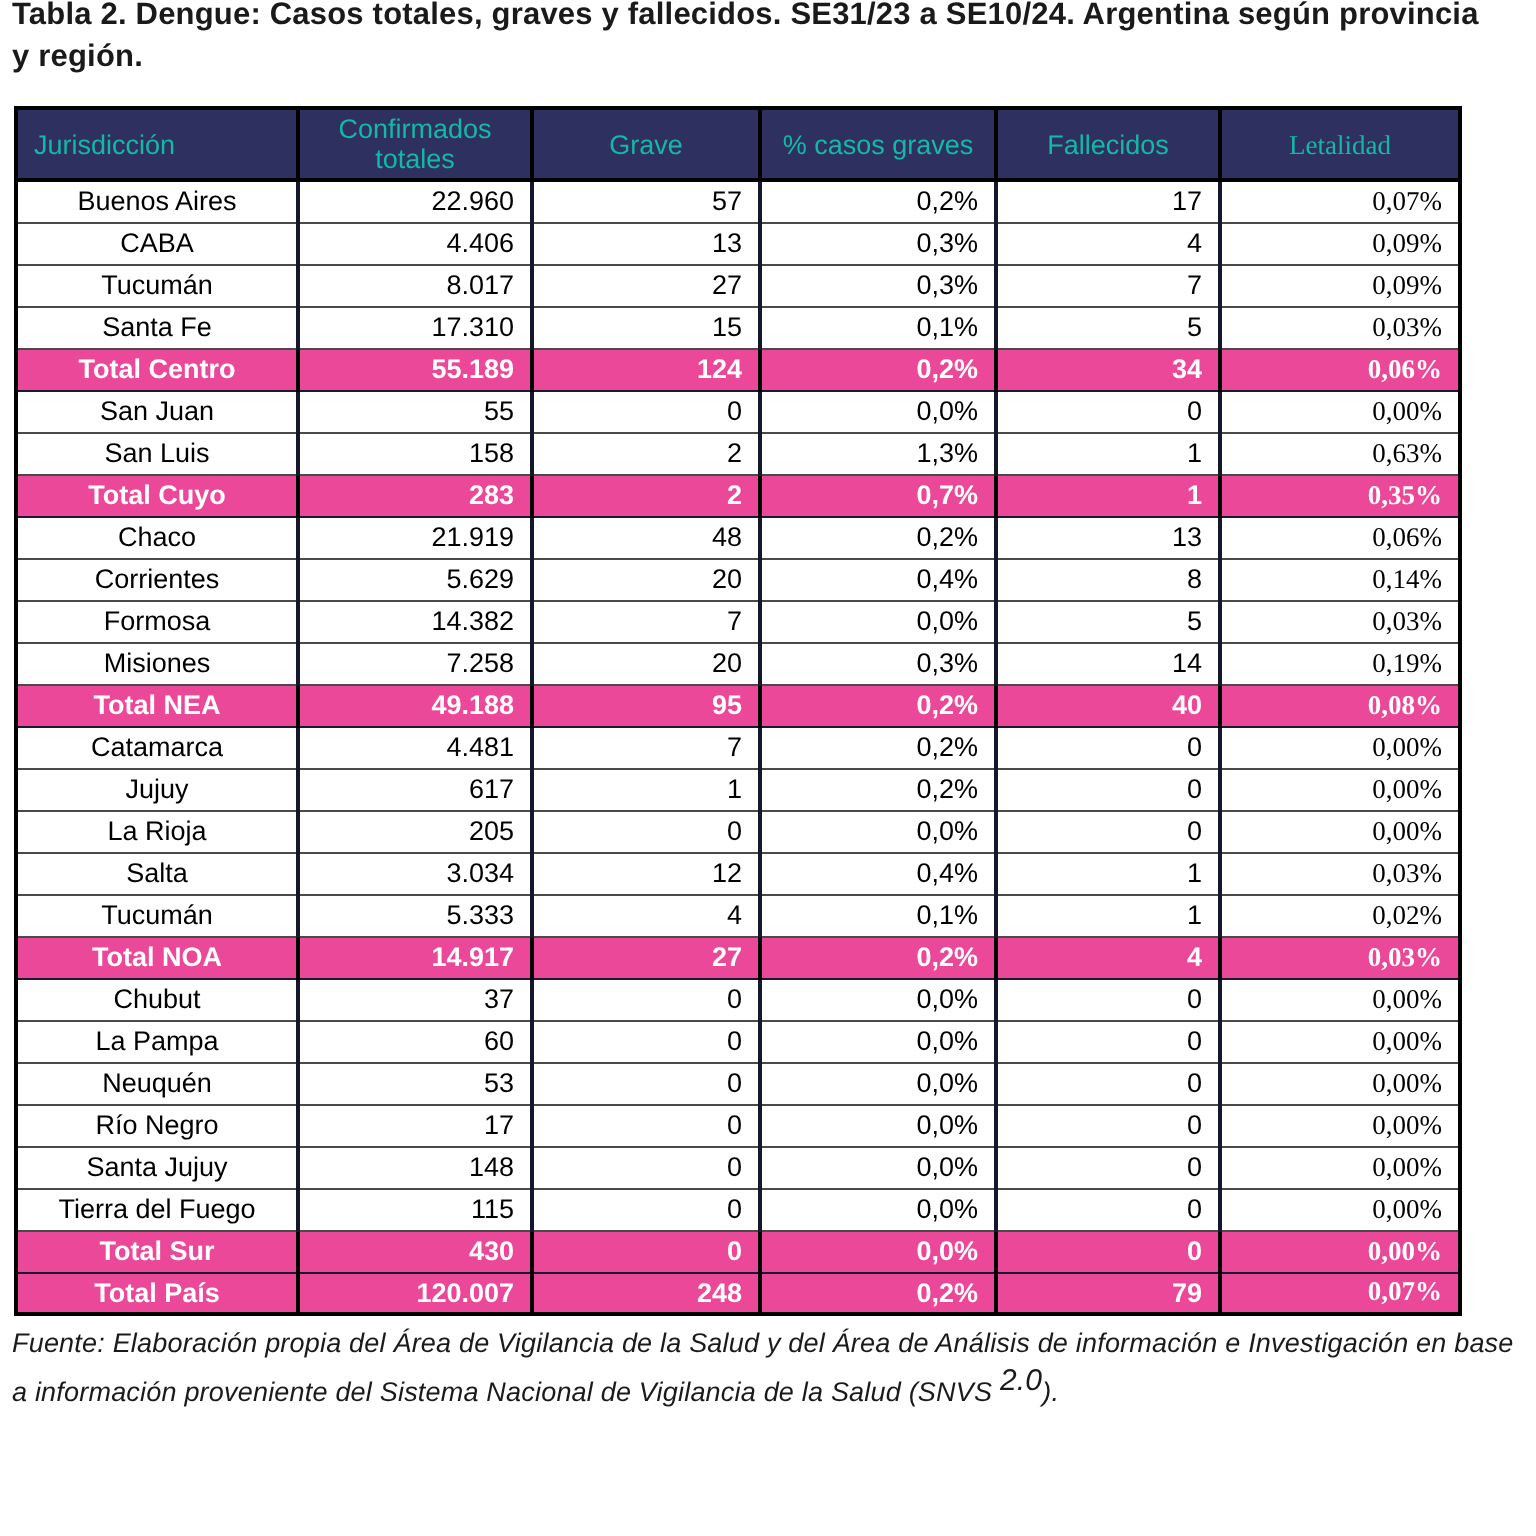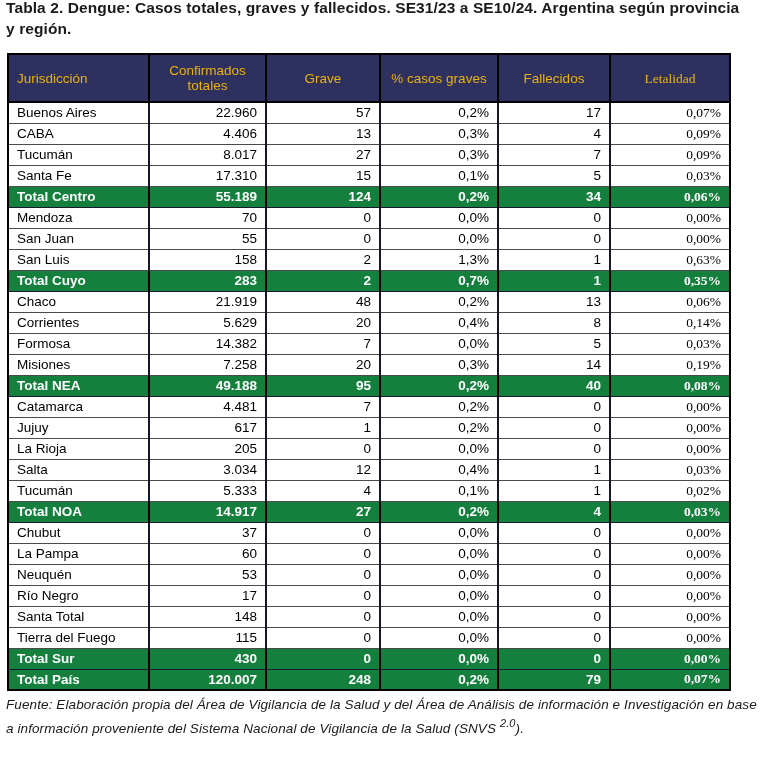--- a/index.html
+++ b/index.html
@@ -32,62 +32,62 @@
   table.dengue th, table.dengue td {
     border-right: 2px solid #14172e;
     border-bottom: 1px solid #4a4a4a;
     overflow: hidden;
     white-space: nowrap;
   }
   table.dengue th:last-child, table.dengue td:last-child { border-right: none; font-family: Liberation Serif, serif; }
 
   table.dengue thead th {
     background: #2e3160;
-    color: #eab308;
+    color: #14b8a6;
     font-weight: 400;
     font-size: 13.5px;
-    height: 48px;
+    height: 36px;
     text-align: center;
     vertical-align: middle;
     white-space: pre-line;
     line-height: 15px;
     border-bottom: 2px solid #000000;
     border-right: 2px solid #000000;
   }
   table.dengue thead th.h-label { text-align: left; padding-left: 8px; }
 
   table.dengue td {
     height: 21px;
     font-size: 13.5px;
     color: #000000;
     vertical-align: middle;
     padding: 0 8px;
   }
-  td.c-label { text-align: left; }
+  td.c-label { text-align: center; }
   td.c-num   { text-align: right; }
 
   tr.total td {
-    background: #15803d;
+    background: #ec4899;
     color: #ffffff;
     font-weight: bold;
     border-right: 2px solid #000000;
     border-bottom: 1px solid #1a1a2e;
   }
   tr.total td:last-child { border-right: none; }
 
   .source {
     font-style: italic;
     font-size: 13.5px;
     line-height: 19px;
     color: #1a1a1a;
     padding: 4px 10px 0 6px;
     letter-spacing: 0.1px;
   }
   .source sup {
-    font-size: 11px;
+    font-size: 15px;
     font-style: italic;
   }
 </style>
 </head>
 <body>
 
 <div class="page">
 
   <div class="doc-title">Tabla 2. Dengue: Casos totales, graves y fallecidos. SE31/23 a SE10/24. Argentina según provincia
 y región.</div>
@@ -147,28 +147,20 @@
     </tr>
         <tr class="total">
       <td class="c-label">Total Centro</td>
       <td class="c-num">55.189</td>
       <td class="c-num">124</td>
       <td class="c-num">0,2%</td>
       <td class="c-num">34</td>
       <td class="c-num">0,06%</td>
     </tr>
         <tr>
-      <td class="c-label">Mendoza</td>
-      <td class="c-num">70</td>
-      <td class="c-num">0</td>
-      <td class="c-num">0,0%</td>
-      <td class="c-num">0</td>
-      <td class="c-num">0,00%</td>
-    </tr>
-        <tr>
       <td class="c-label">San Juan</td>
       <td class="c-num">55</td>
       <td class="c-num">0</td>
       <td class="c-num">0,0%</td>
       <td class="c-num">0</td>
       <td class="c-num">0,00%</td>
     </tr>
         <tr>
       <td class="c-label">San Luis</td>
       <td class="c-num">158</td>
@@ -299,21 +291,21 @@
     </tr>
         <tr>
       <td class="c-label">Río Negro</td>
       <td class="c-num">17</td>
       <td class="c-num">0</td>
       <td class="c-num">0,0%</td>
       <td class="c-num">0</td>
       <td class="c-num">0,00%</td>
     </tr>
         <tr>
-      <td class="c-label">Santa Total</td>
+      <td class="c-label">Santa Jujuy</td>
       <td class="c-num">148</td>
       <td class="c-num">0</td>
       <td class="c-num">0,0%</td>
       <td class="c-num">0</td>
       <td class="c-num">0,00%</td>
     </tr>
         <tr>
       <td class="c-label">Tierra del Fuego</td>
       <td class="c-num">115</td>
       <td class="c-num">0</td>

